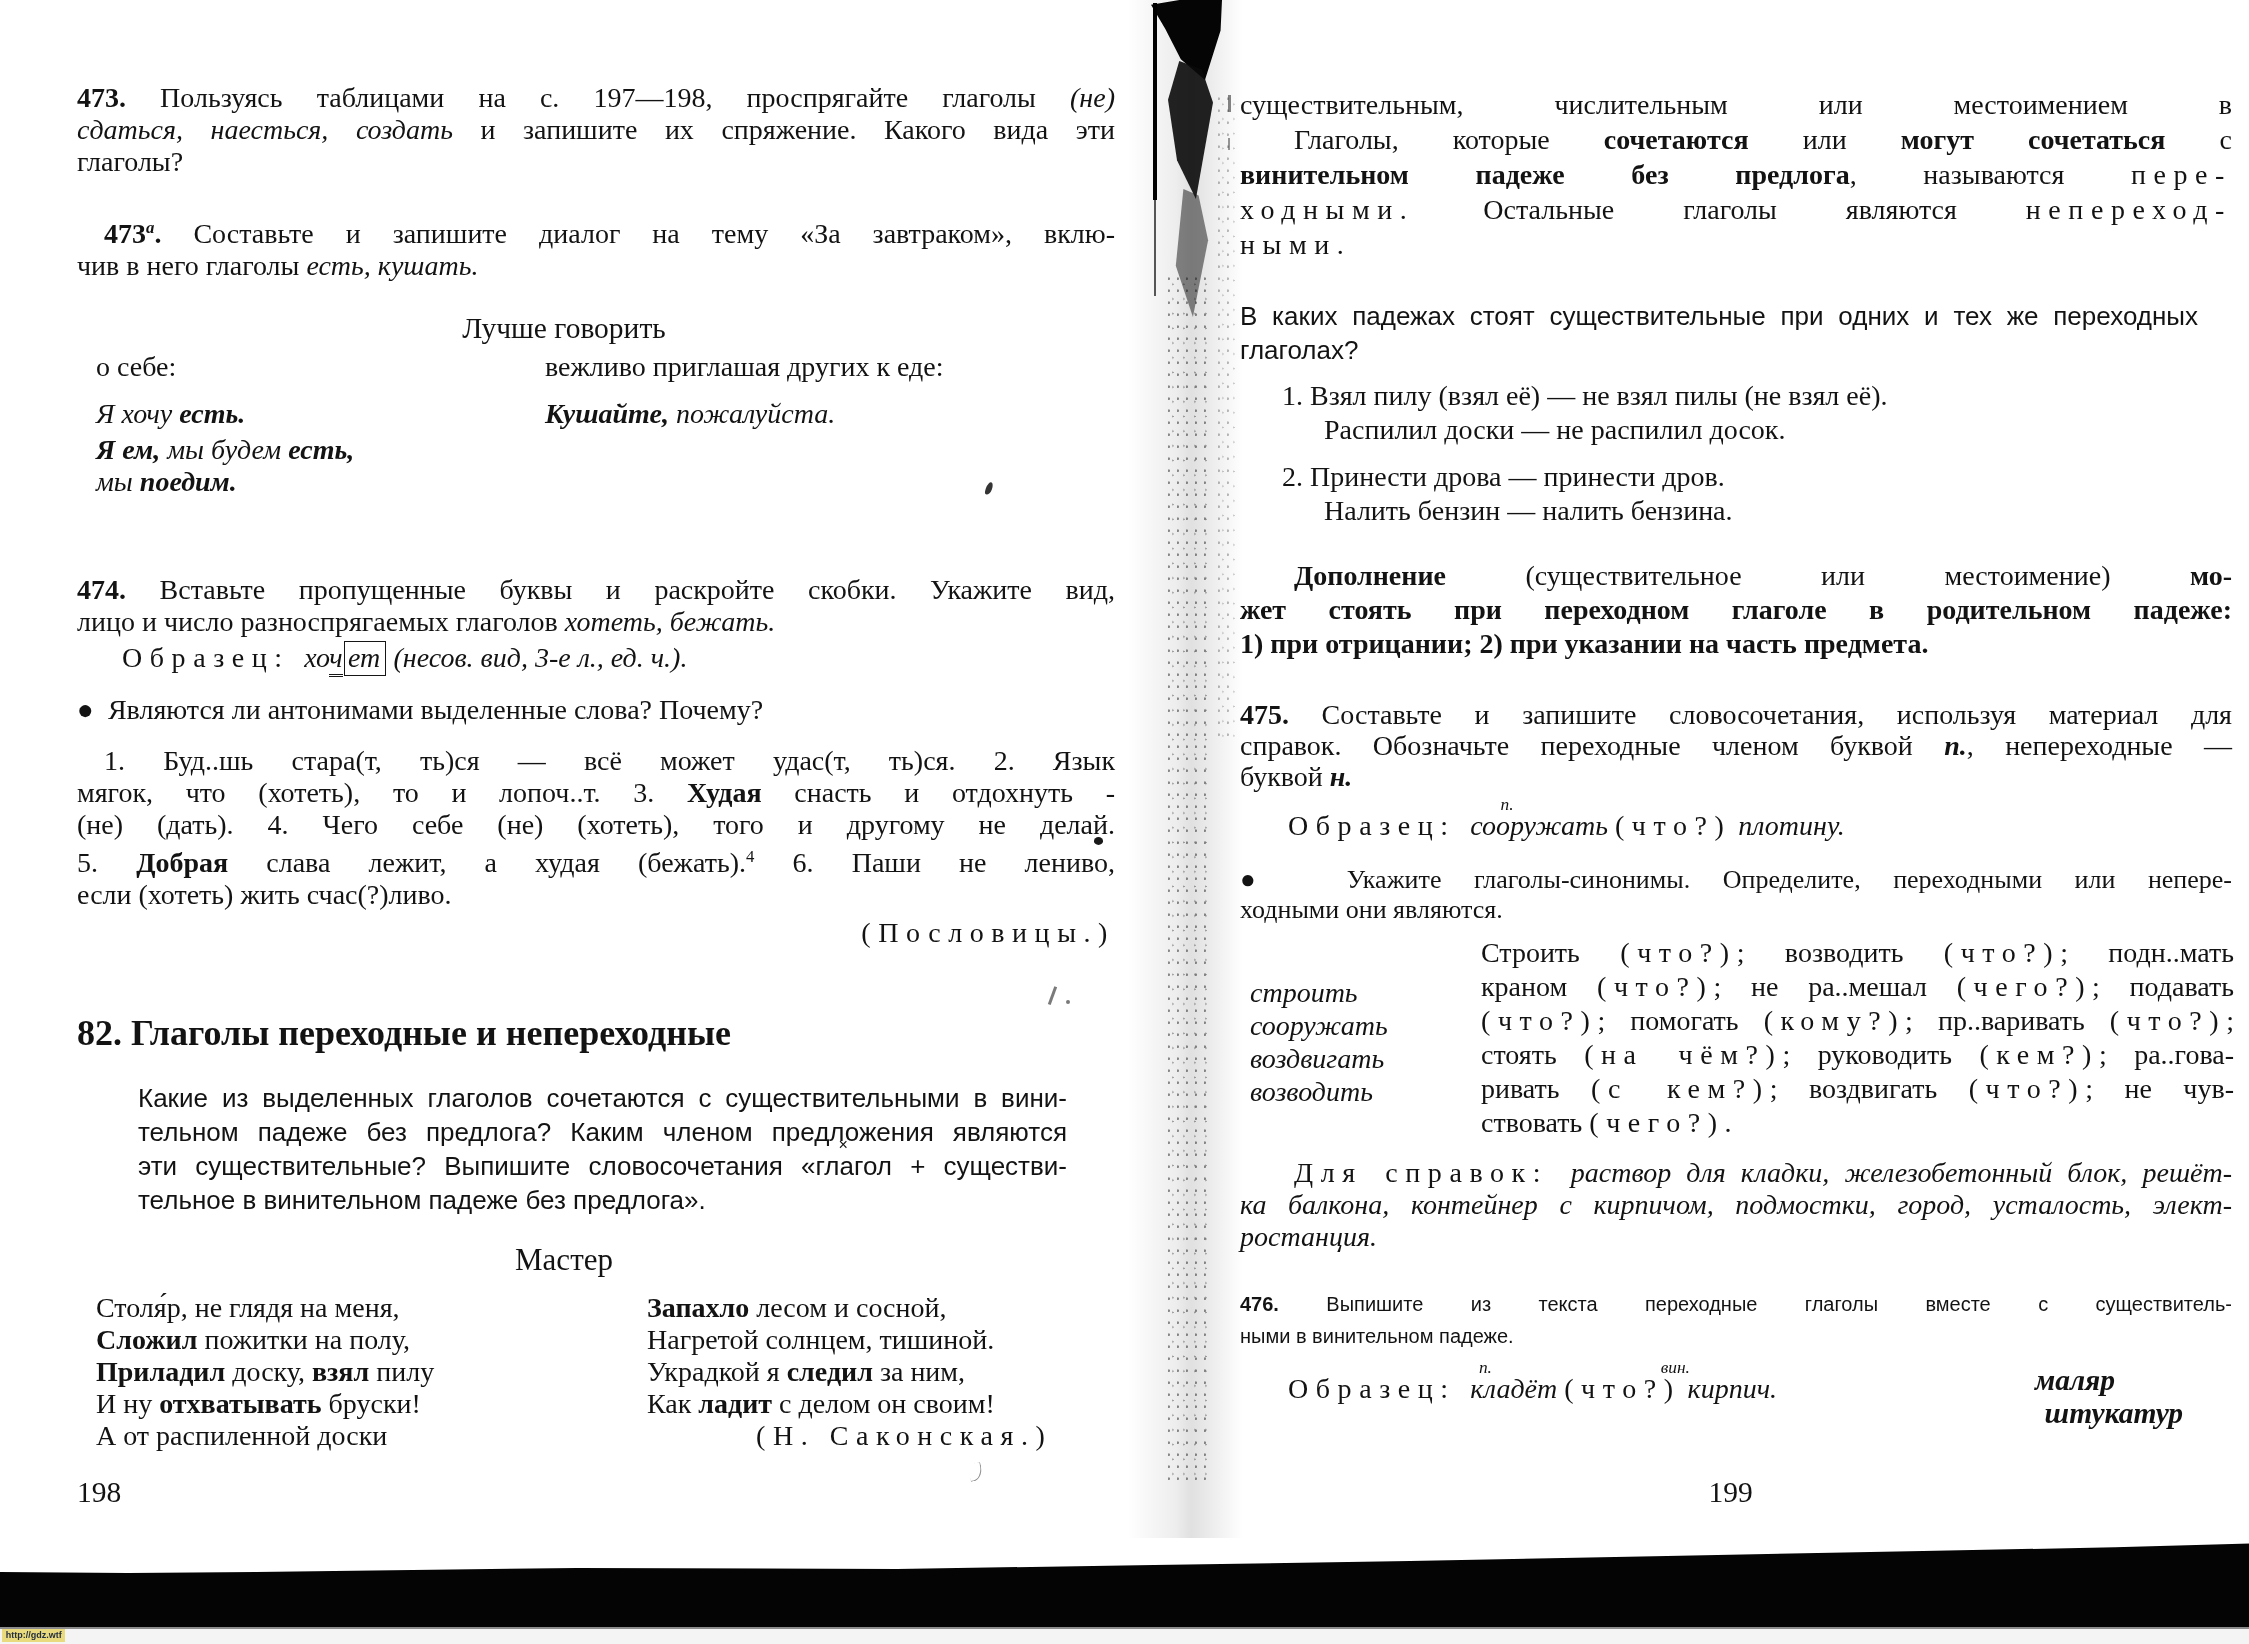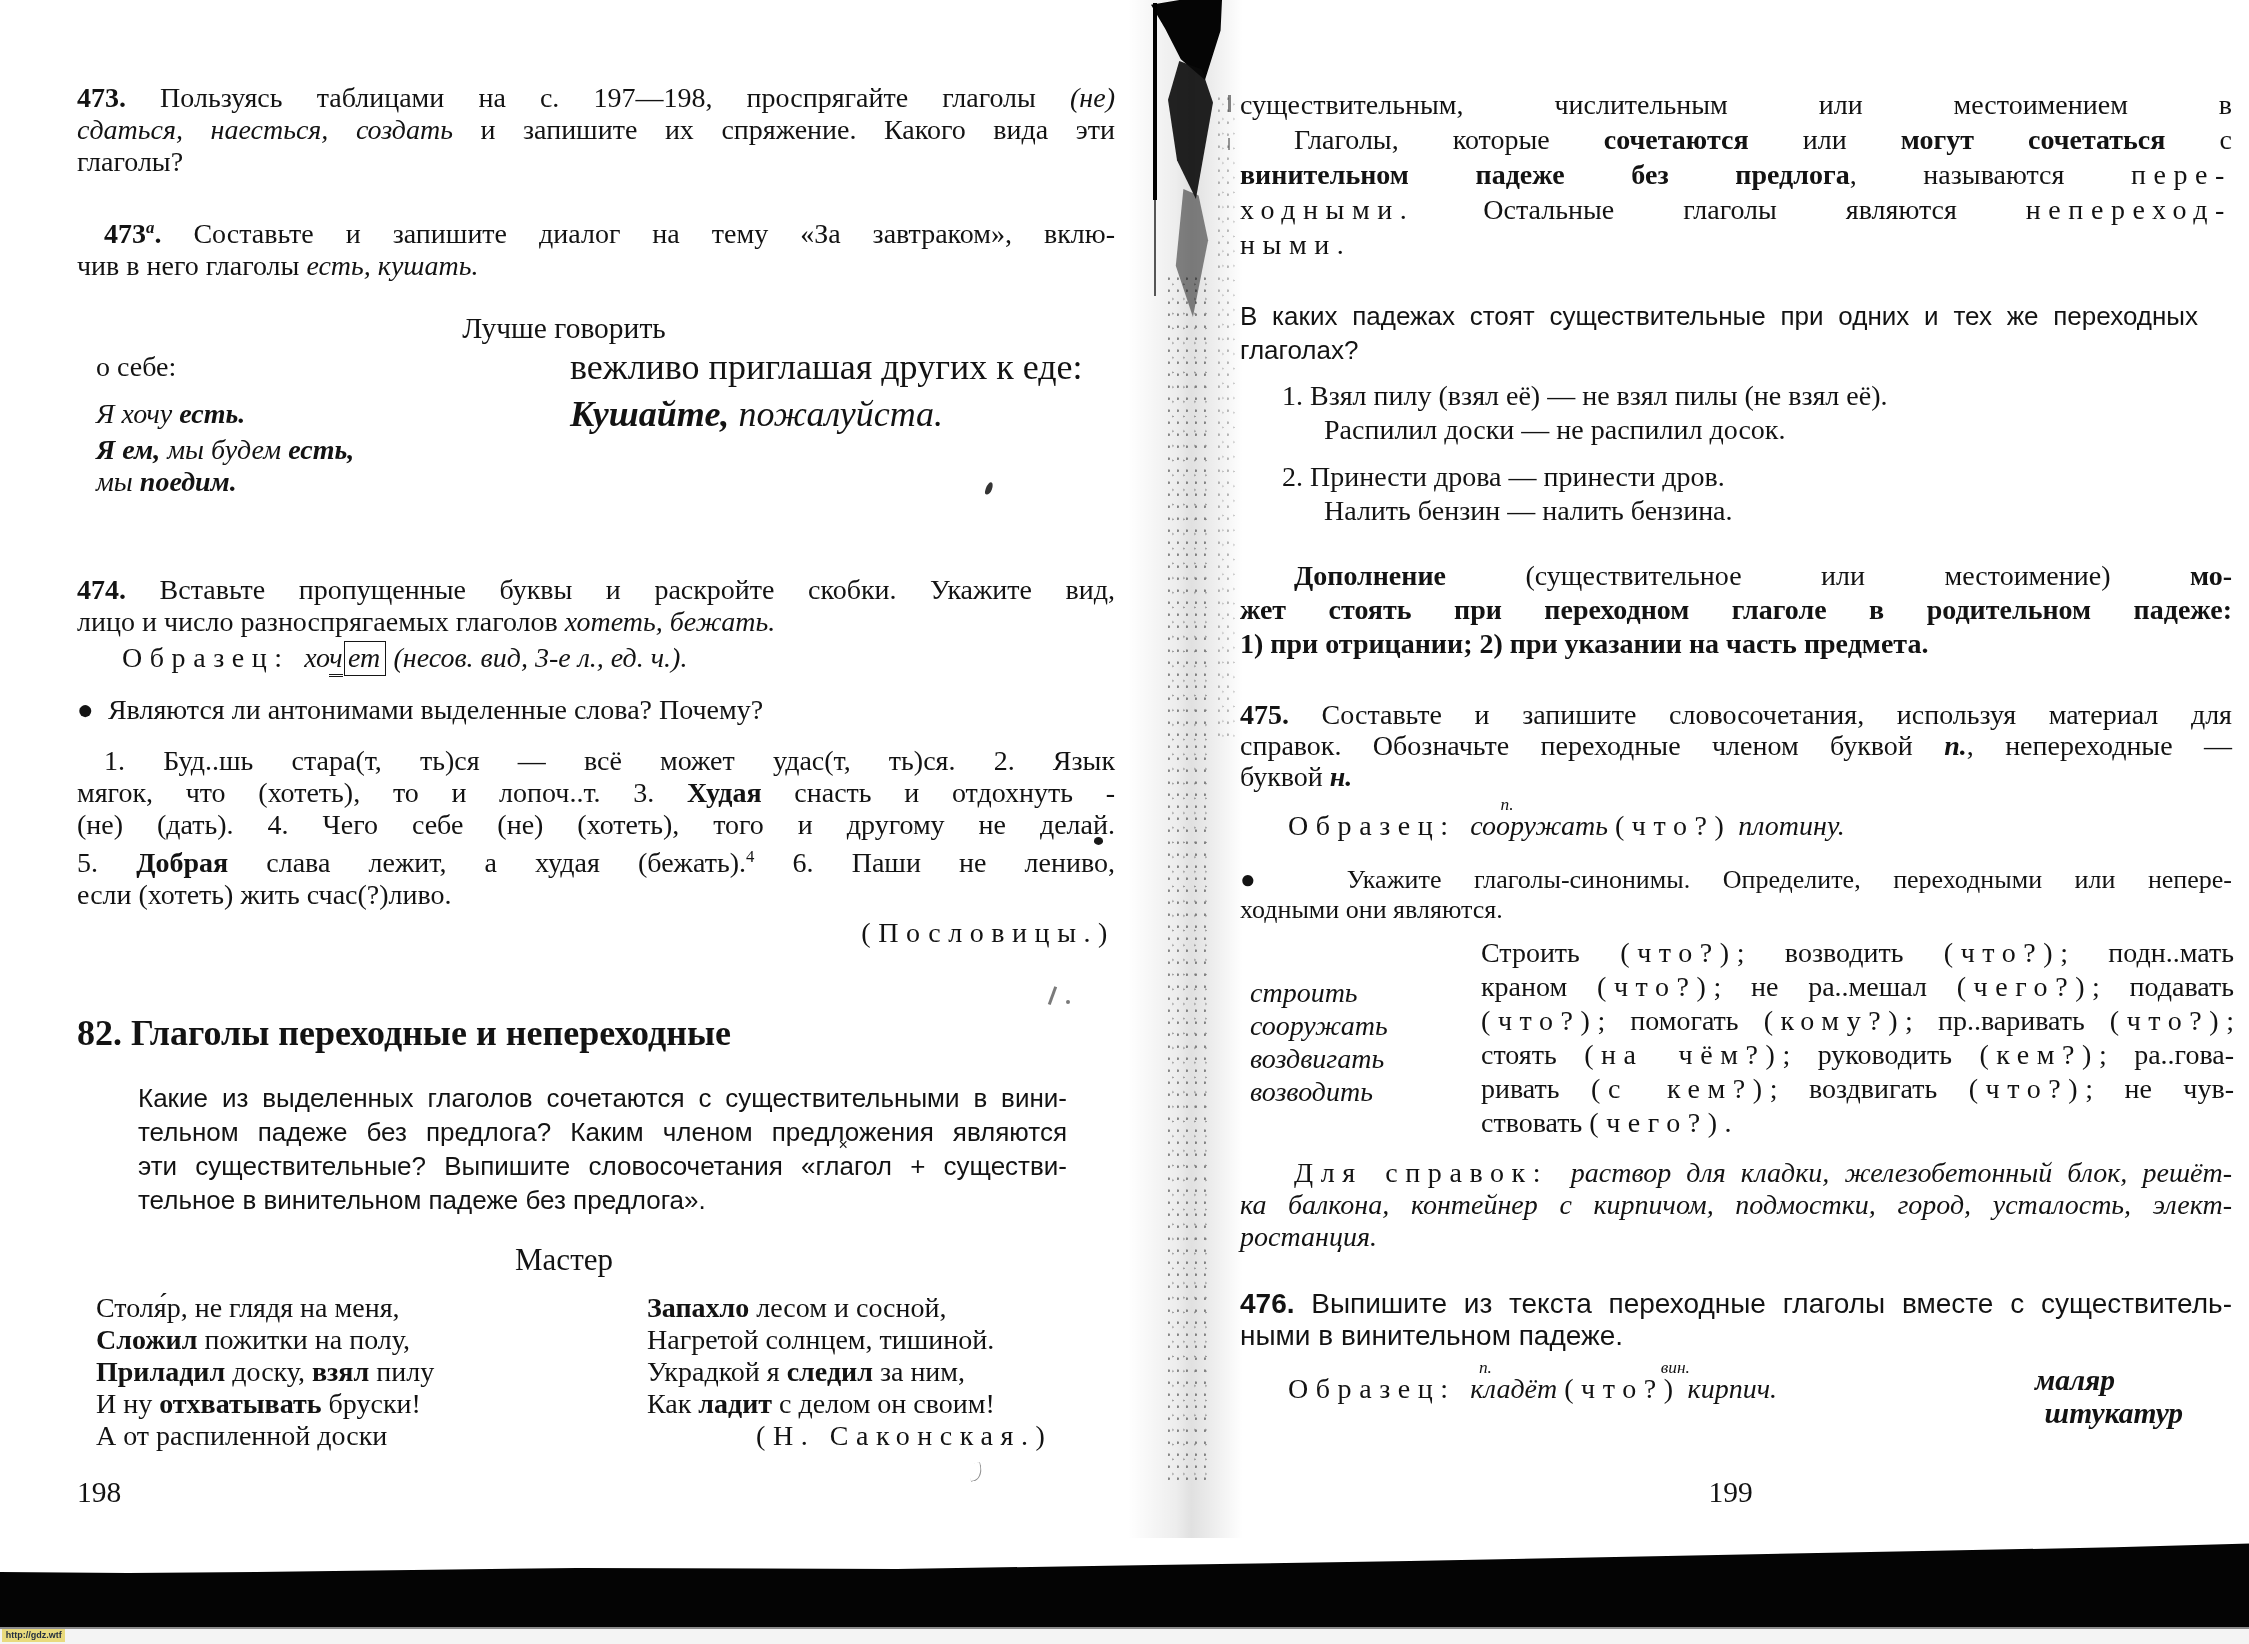--- a/index.html
+++ b/index.html
@@ -50,21 +50,21 @@
     </div>
     <div class="block f-serif" style="left: 96px; top: 351px; font-size: 28px; line-height: 32px;">
       <div class="ln"><span class="">о себе:</span></div>
       <div class="ln" style="margin-top: 15.4px;"><span class="i">Я хочу </span><span class="b i">есть.</span></div>
       <div class="ln" style="margin-top: 3.8px;"><span class="b i">Я ем,</span><span class="i"> мы будем </span><span class="b i">есть,</span></div>
       <div class="ln"><span class="i">мы </span><span class="b i">поедим.</span></div>
     </div>
     <div class="block f-serif" style="left: 77px; top: 312px; font-size: 29.5px; line-height: 33px; width: 974px; text-align: center;">
       <div class="ln"><span class="">Лучше говорить</span></div>
     </div>
-    <div class="block f-serif" style="left: 545px; top: 351px; font-size: 36px; line-height: 32px; margin-left: 25px;">
+    <div class="block f-serif" style="left: 545px; top: 351px; font-size: 28px; line-height: 32px;">
       <div class="ln"><span class="">вежливо приглашая других к еде:</span></div>
       <div class="ln" style="margin-top: 15.4px;"><span class="b i">Кушайте,</span><span class="i"> пожалуйста.</span></div>
     </div>
     <div class="block f-serif" style="left: 77px; top: 574px; font-size: 28px; line-height: 32px; width: 1038px;">
       <div class="ln j"><span class="b">474.</span><span class=""> Вставьте пропущенные буквы и раскройте скобки. Укажите вид,</span></div>
       <div class="ln"><span class="">лицо и число разноспрягаемых глаголов </span><span class="i">хотеть, бежать.</span></div>
     </div>
     <div class="block f-serif" style="left: 122px; top: 642px; font-size: 28px; line-height: 32px;">
       <div class="ln"><span class="spc">Образец: </span><span class="i">хо</span><span class="i u2">ч</span><span class="i box">ет</span><span class="i"> (несов. вид, 3-е л., ед. ч.).</span></div>
     </div>
@@ -158,21 +158,21 @@
       <div class="ln j"><span class="spc">(что?)</span><span class="">; помогать </span><span class="spc">(кому?)</span><span class="">; пр..варивать </span><span class="spc">(что?)</span><span class="">;</span></div>
       <div class="ln j"><span class="">стоять </span><span class="spc">(на чём?)</span><span class="">; руководить </span><span class="spc">(кем?)</span><span class="">; ра..гова-</span></div>
       <div class="ln j"><span class="">ривать </span><span class="spc">(с кем?)</span><span class="">; воздвигать </span><span class="spc">(что?)</span><span class="">; не чув-</span></div>
       <div class="ln"><span class="">ствовать </span><span class="spc">(чего?)</span><span class="">.</span></div>
     </div>
     <div class="block f-serif" style="left: 1240px; top: 1157px; font-size: 28px; line-height: 32px; width: 992px;">
       <div class="ln j" style="text-indent: 54px;"><span class="spc">Для справок: </span><span class="i">раствор для кладки, железобетонный блок, решёт-</span></div>
       <div class="ln j"><span class="i">ка балкона, контейнер с кирпичом, подмостки, город, усталость, элект-</span></div>
       <div class="ln"><span class="i">ростанция.</span></div>
     </div>
-    <div class="block f-sans" style="left: 1240px; top: 1288px; font-size: 28px; line-height: 32px; width: 992px;">
+    <div class="block f-sans" style="left: 1240px; top: 1288px; font-size: 20px; line-height: 32px; width: 992px;">
       <div class="ln j"><span class="b">476.</span><span class=""> Выпишите из текста переходные глаголы вместе с существитель-</span></div>
       <div class="ln"><span class="">ными в винительном падеже.</span></div>
     </div>
     <div class="block f-serif" style="left: 1288px; top: 1373px; font-size: 28px; line-height: 32px;">
       <div class="ln"><span class="spc">Образец: </span><span class="lblwrap"><span class="lbl i" style="left: 10%;">п.</span><span class="i">кладёт</span></span><span class=""> </span><span class="spc">(что?)</span><span class=""> </span><span class="lblwrap"><span class="lbl i" style="left: -30%;">вин.</span><span class="i">кирпич.</span></span></div>
     </div>
     <div class="block f-serif" style="left: 2035px; top: 1364px; font-size: 29.5px; line-height: 33px;">
       <div class="ln"><span class="b i">маляр</span></div>
       <div class="ln" style="text-indent: 9.6px;"><span class="b i">штукатур</span></div>
     </div>

